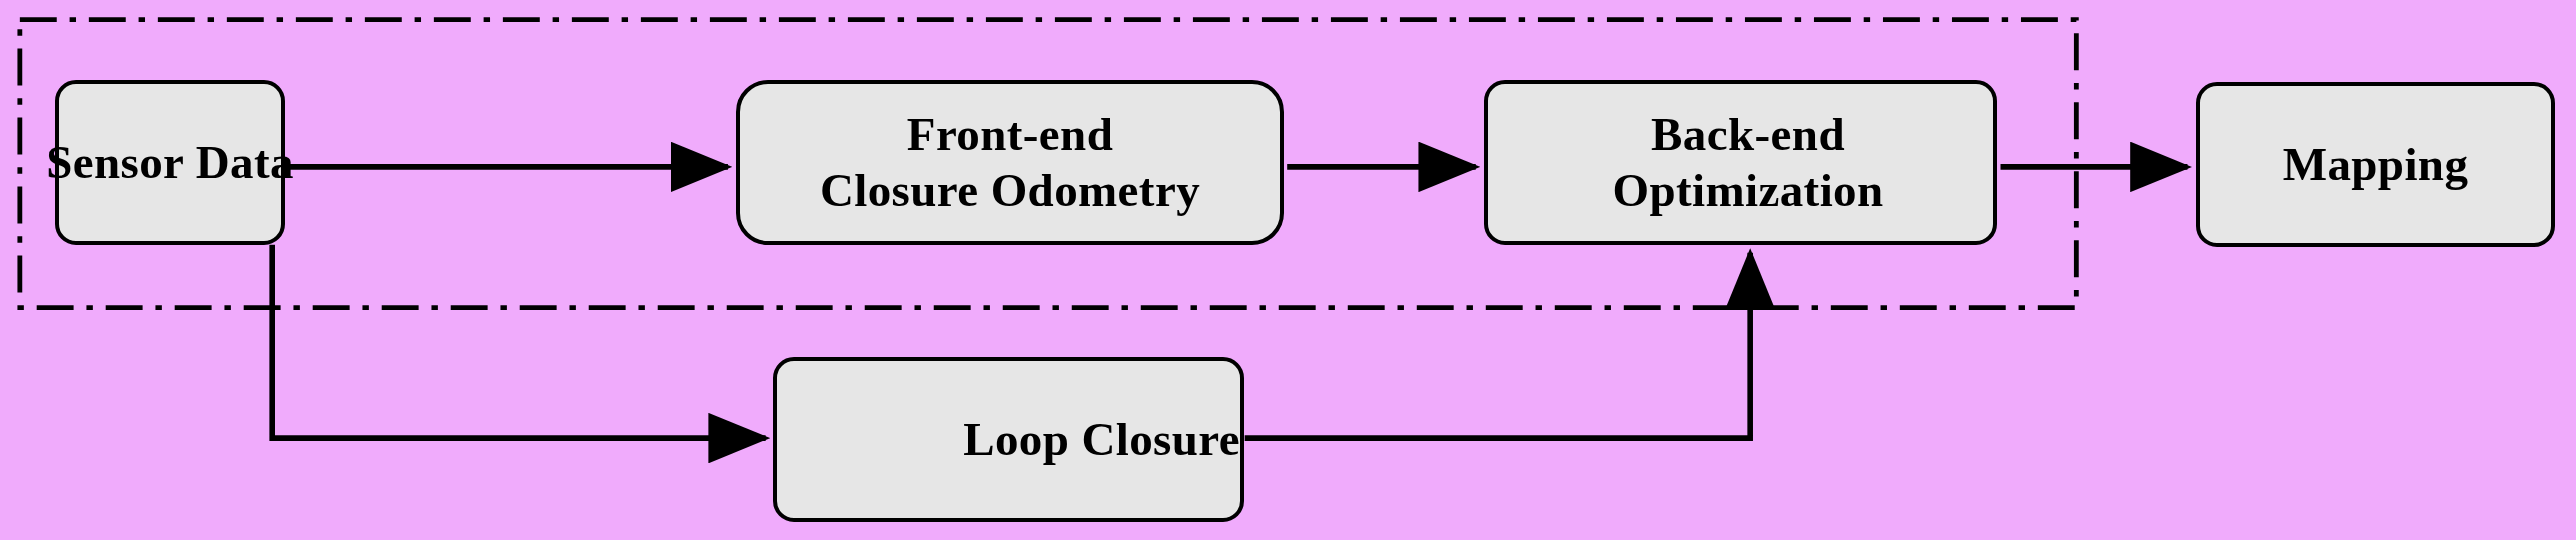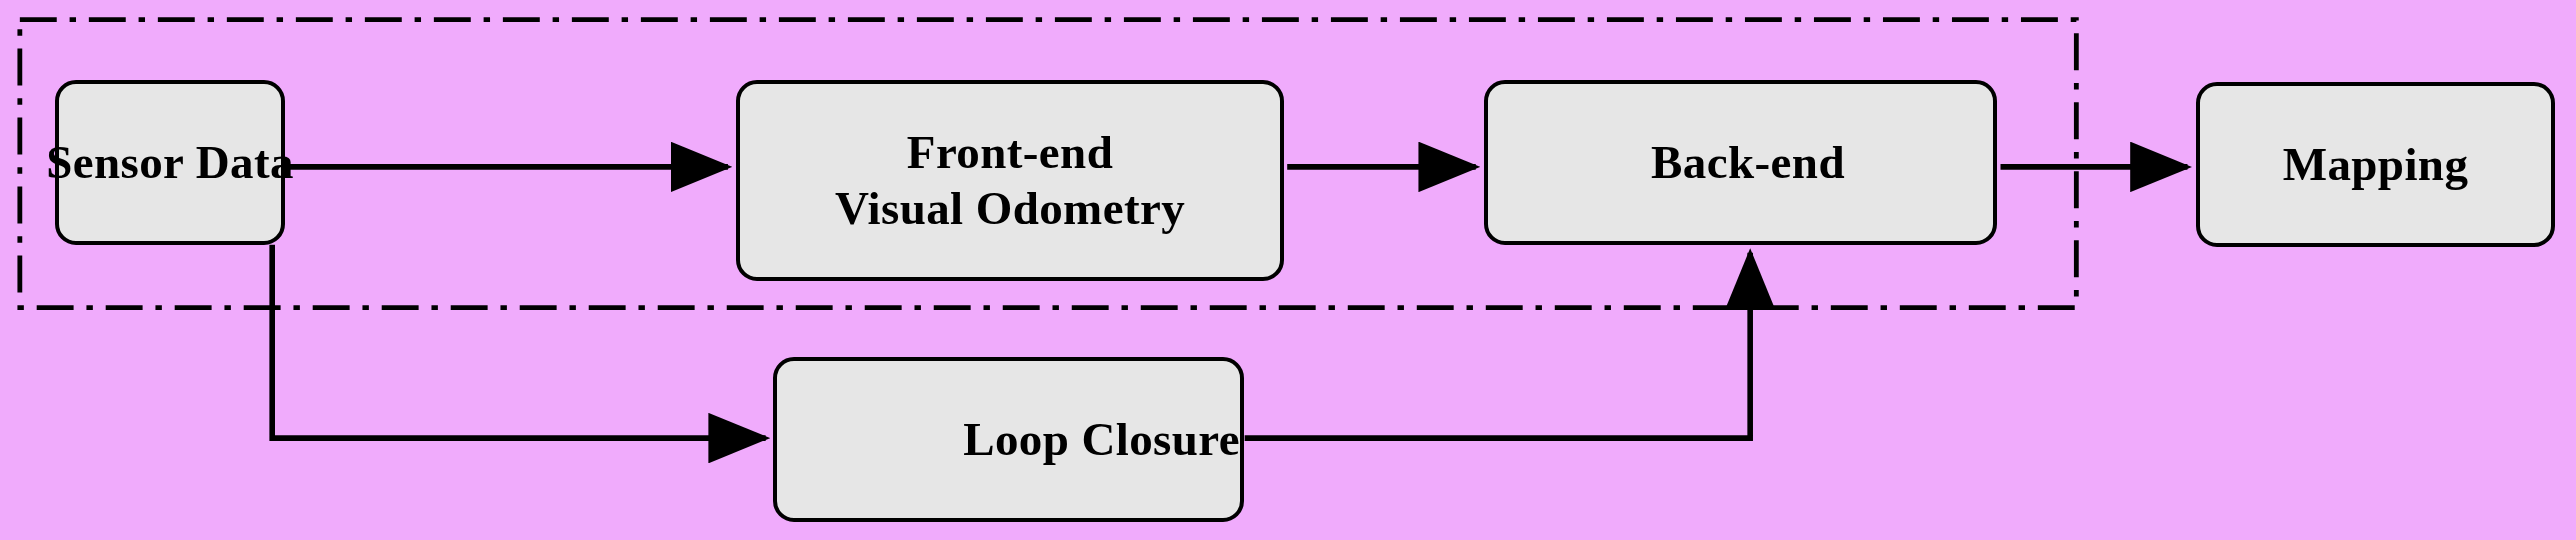--- a/index.html
+++ b/index.html
@@ -31,21 +31,21 @@
     color:#000000;
     font-family:"Liberation Serif",serif;
     font-weight:bold;
     font-size:47px;
     line-height:1.18;
     letter-spacing:0.4px;
     z-index:3;
   }
   .node .line{display:block;white-space:nowrap;}
   #node-sensor-data{left:55px;top:80px;width:230px;height:165px;}
-  #node-frontend{left:736px;top:80px;width:548px;height:201px;}
+  #node-frontend{left:736px;top:80px;width:548px;height:165px;border-radius:32px;}
   #node-backend{left:1484px;top:80px;width:513px;height:165px;padding-left:15px;}
   #node-mapping{left:2196px;top:82px;width:359px;height:165px;}
   #node-loop-closure{left:773px;top:357px;width:471px;height:165px;align-items:flex-end;}
   .dash-region{
     position:absolute;
     left:17px;top:17.7px;
     width:2062px;height:292px;
     box-sizing:border-box;
     border:4px dashed #000;
     border-image:none;
@@ -79,25 +79,26 @@
 
     <path d="M 1550 546 L 2180 546 L 2180 315" fill="none" stroke="#000000" stroke-width="7" stroke-linejoin="miter" marker-end="url(#arrowhead)"></path>
   </svg>
 
   <div class="node" id="node-sensor-data">
     <span class="line">Sensor Data</span>
   </div>
 
   <div class="node" id="node-frontend">
     <span class="line">Front-end</span>
-    <span class="line">Visual Odometry</span>
+    <span class="line">Closure Odometry</span>
   </div>
 
   <div class="node" id="node-backend">
     <span class="line">Back-end</span>
+    <span class="line">Optimization</span>
   </div>
 
   <div class="node" id="node-mapping">
     <span class="line">Mapping</span>
   </div>
 
   <div class="node" id="node-loop-closure">
     <span class="line">Loop Closure</span>
   </div>
 

